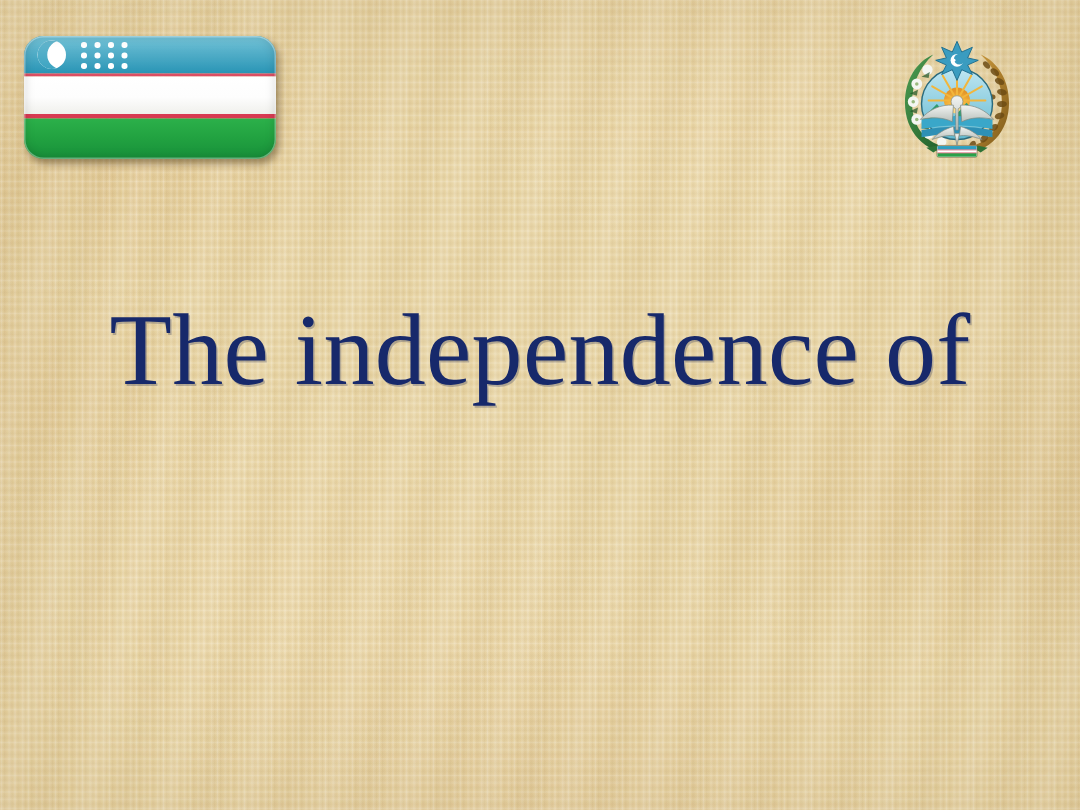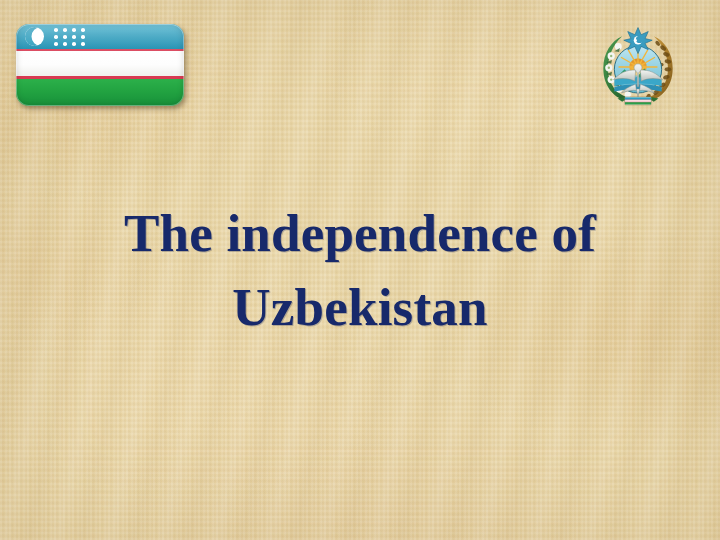--- a/index.html
+++ b/index.html
@@ -154,22 +154,22 @@
 
   
   #title {
     position: absolute;
     left: 0;
     top: 196px;
     width: 720px;
     text-align: center;
     color: #17296b;
     font-family: "Liberation Serif", serif;
-    font-weight: bold;
-    font-size: 53px;
+    font-weight: normal;
+    font-size: 68px;
     line-height: 74px;
     letter-spacing: 0.2px;
     text-shadow: 1px 1px 0 rgba(20,30,80,0.25);
   }
   #title .line { display: block; white-space: nowrap; }
 </style>
 </head>
 <body>
 
 <div id="slide">
@@ -333,16 +333,15 @@
 
       <g fill="#2e7236">
         <path d="M33 90 l-9 2 l6 4 l3 -2 z"></path>
         <path d="M67 90 l9 2 l-6 4 l-3 -2 z"></path>
       </g>
     </svg>
   </div>
 
   <div id="title">
     <span class="line">The independence of</span>
-    <span class="line">Uzbekistan</span>
   </div>
 
 </div>
 
 </body></html>

